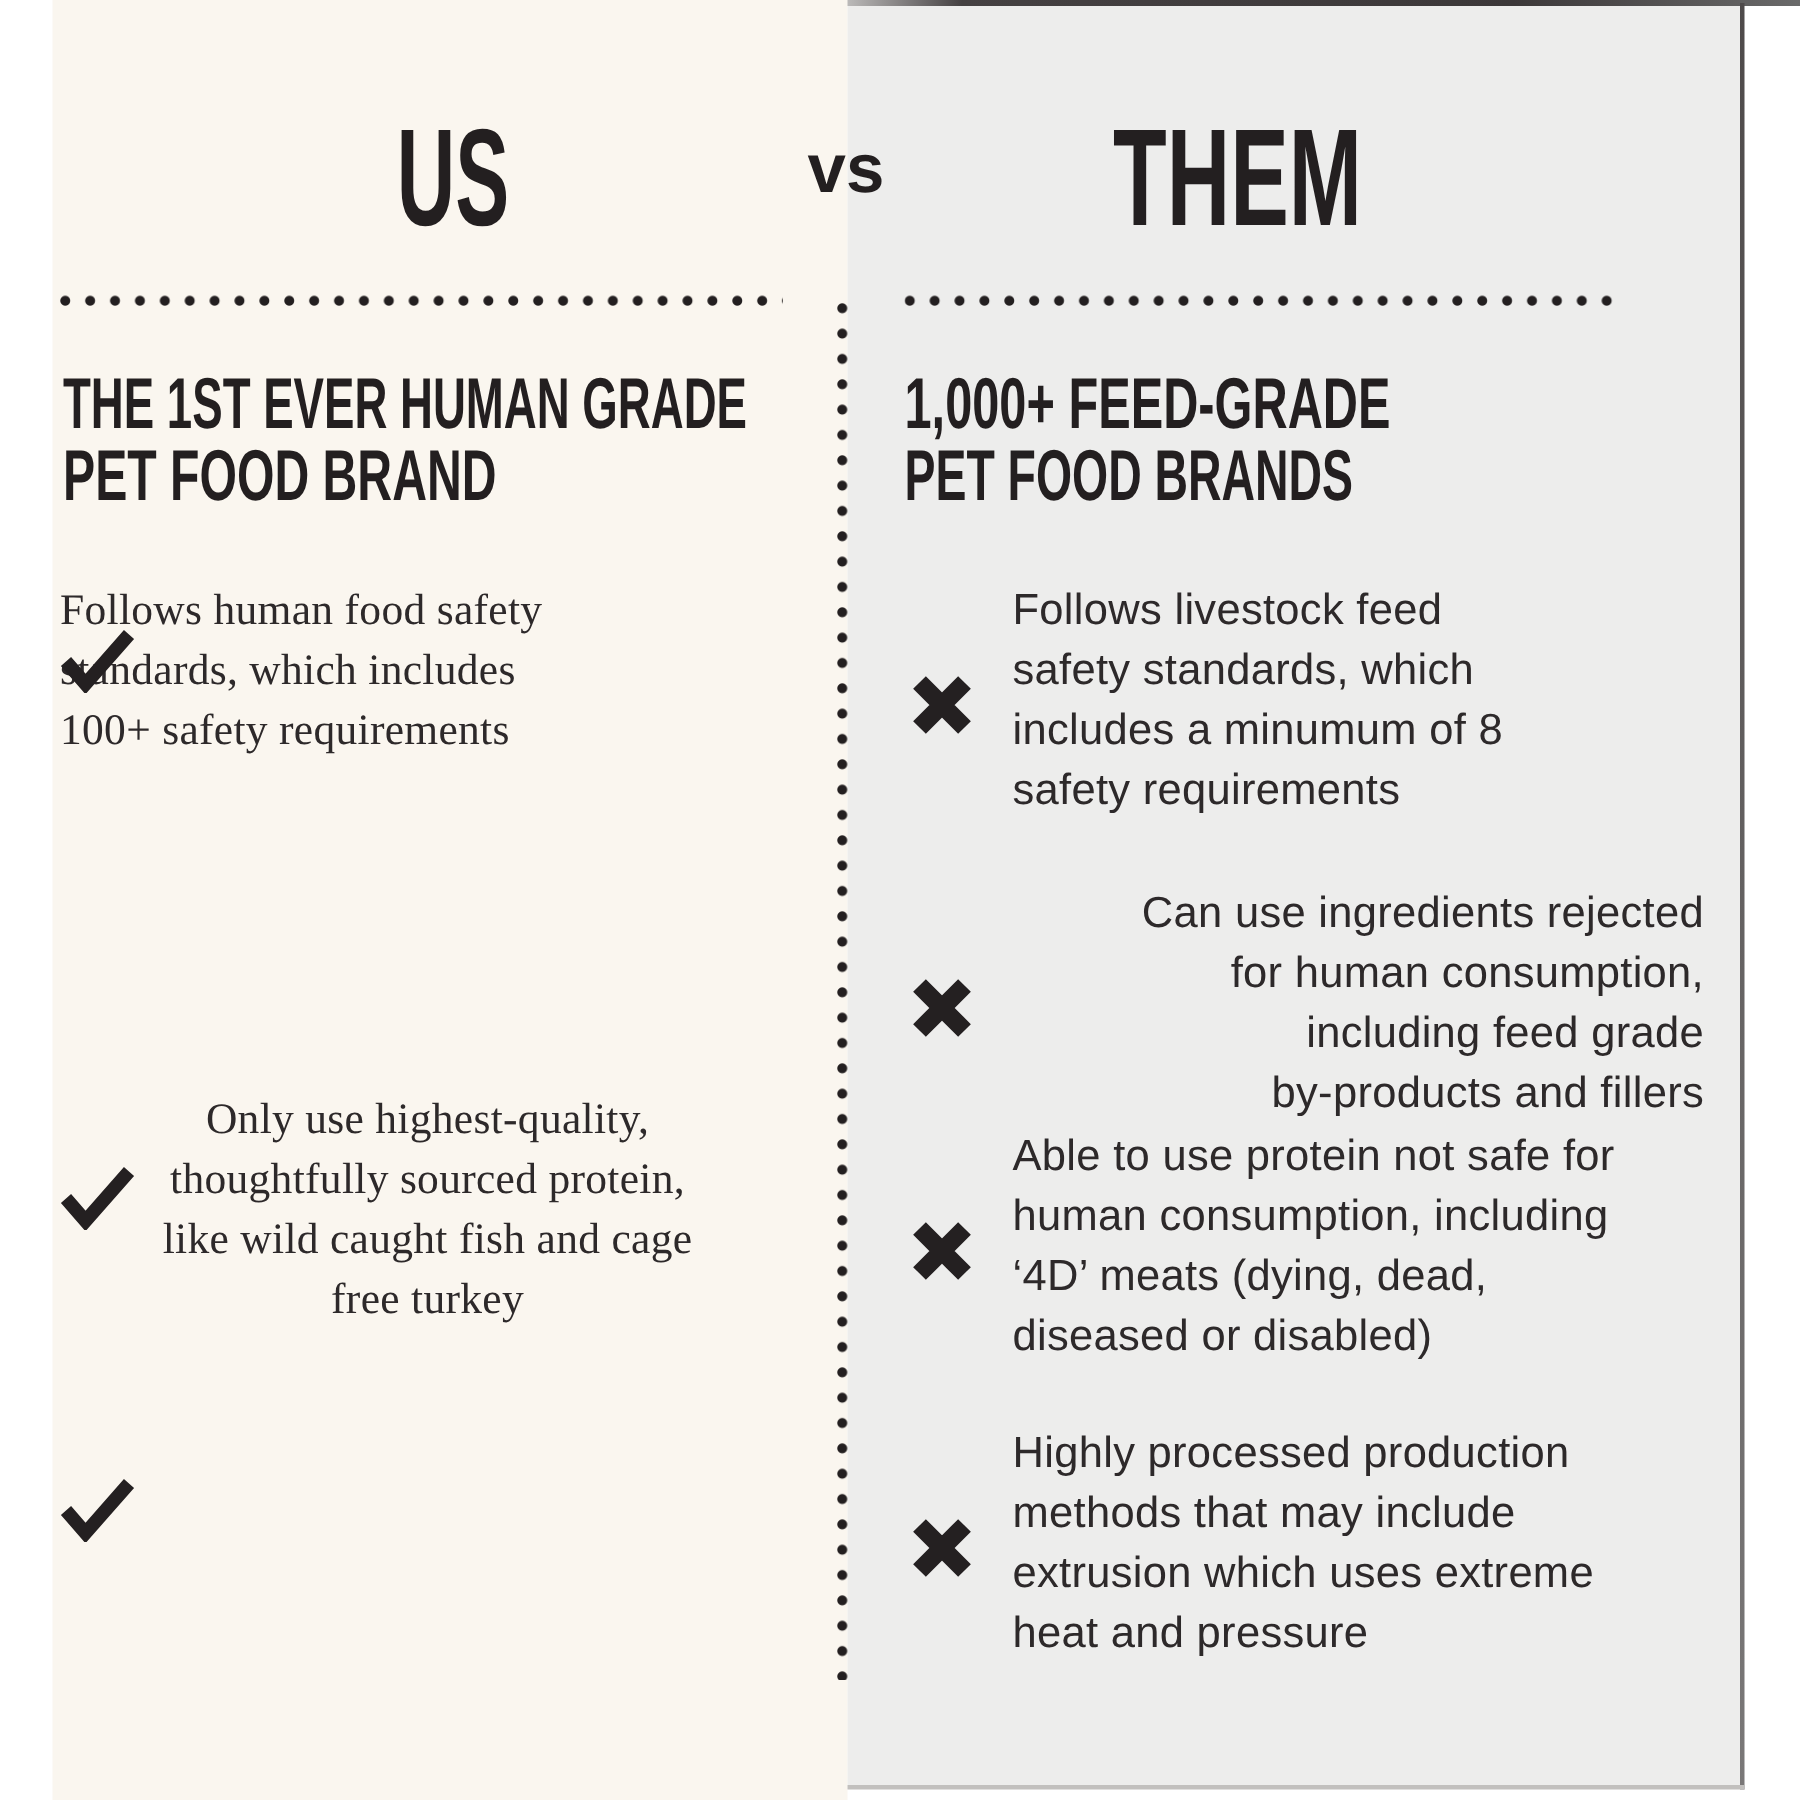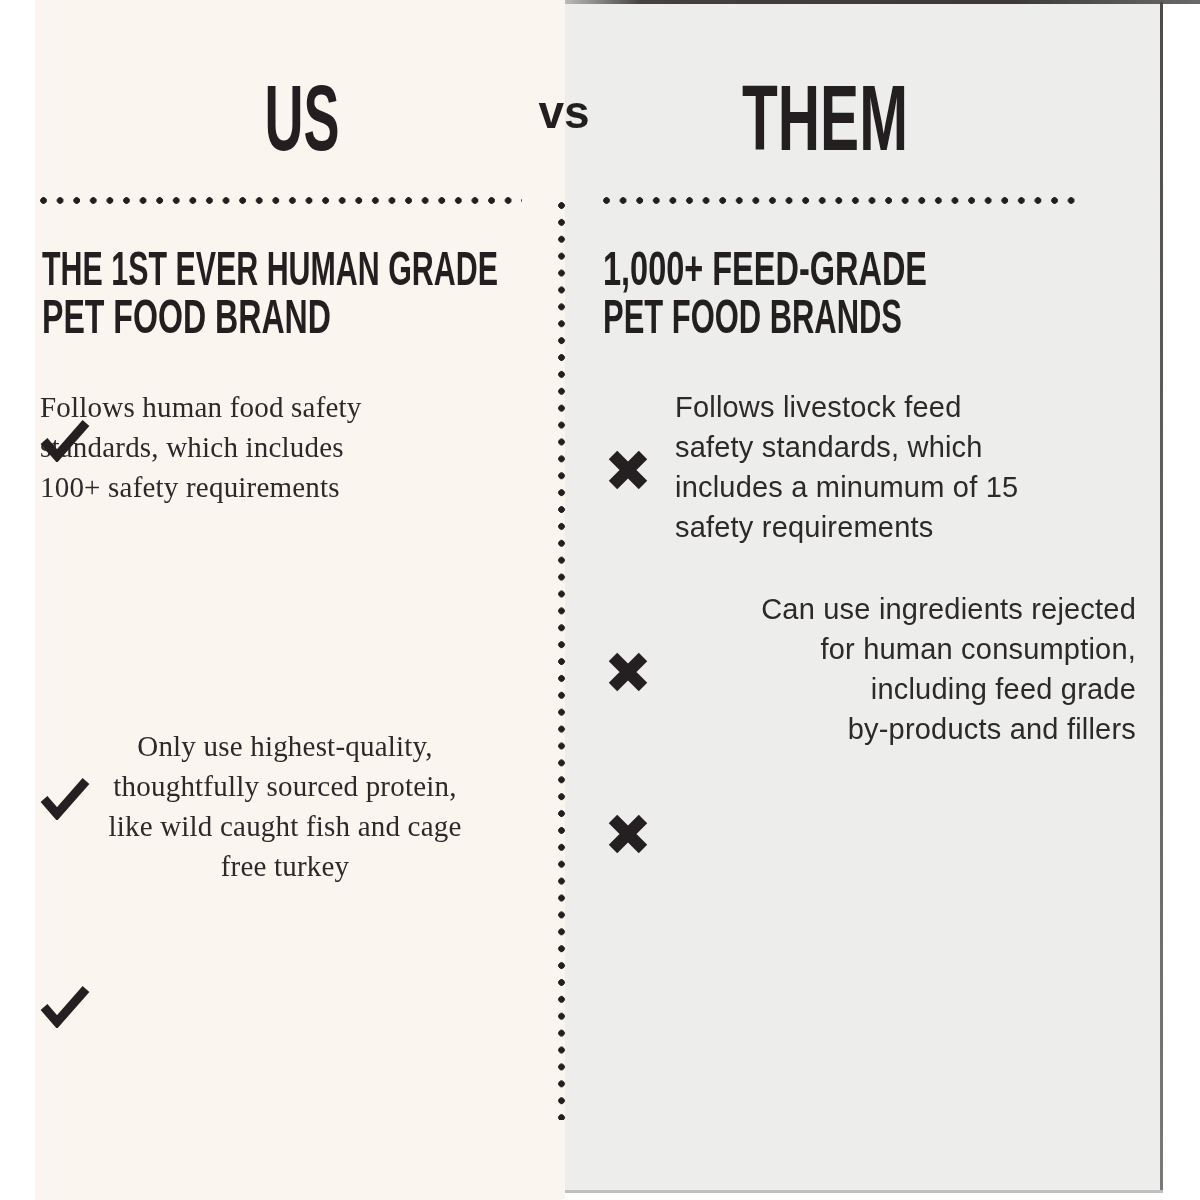--- a/index.html
+++ b/index.html
@@ -125,35 +125,50 @@
   </div>
 
   <div class="item them-item i1">
     <span class="icon">
       <svg width="44" height="44" viewBox="0 0 44 44">
           <path class="mark" d="M7 7 L37 37 M37 7 L7 37" stroke-width="12"></path>
         </svg>
     </span>
     <div class="text">Follows livestock feed
 safety standards, which
-includes a minumum of 15
+includes a minumum of 8
 safety requirements</div>
   </div>
   <div class="item them-item i2">
     <span class="icon">
       <svg width="44" height="44" viewBox="0 0 44 44">
           <path class="mark" d="M7 7 L37 37 M37 7 L7 37" stroke-width="12"></path>
         </svg>
     </span>
     <div class="text">Can use ingredients rejected
 for human consumption,
 including feed grade
 by-products and fillers</div>
   </div>
   <div class="item them-item i3">
     <span class="icon">
       <svg width="44" height="44" viewBox="0 0 44 44">
           <path class="mark" d="M7 7 L37 37 M37 7 L7 37" stroke-width="12"></path>
         </svg>
     </span>
+    <div class="text">Able to use protein not safe for
+human consumption, including
+‘4D’ meats (dying, dead,
+diseased or disabled)</div>
+  </div>
+  <div class="item them-item i4">
+    <span class="icon">
+      <svg width="44" height="44" viewBox="0 0 44 44">
+          <path class="mark" d="M7 7 L37 37 M37 7 L7 37" stroke-width="12"></path>
+        </svg>
+    </span>
+    <div class="text">Highly processed production
+methods that may include
+extrusion which uses extreme
+heat and pressure</div>
   </div>
 
 </div>
 
 </body></html>

